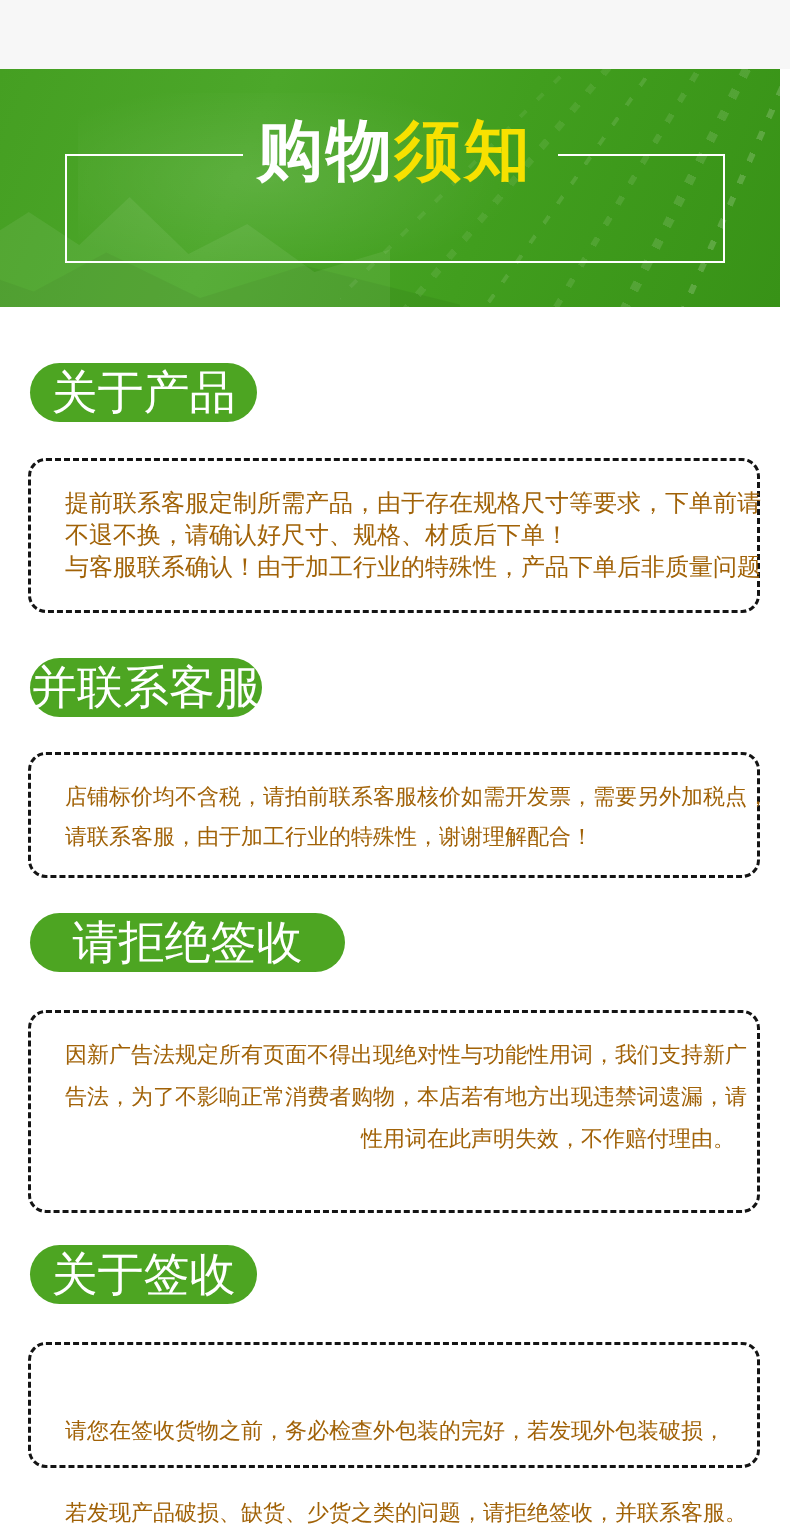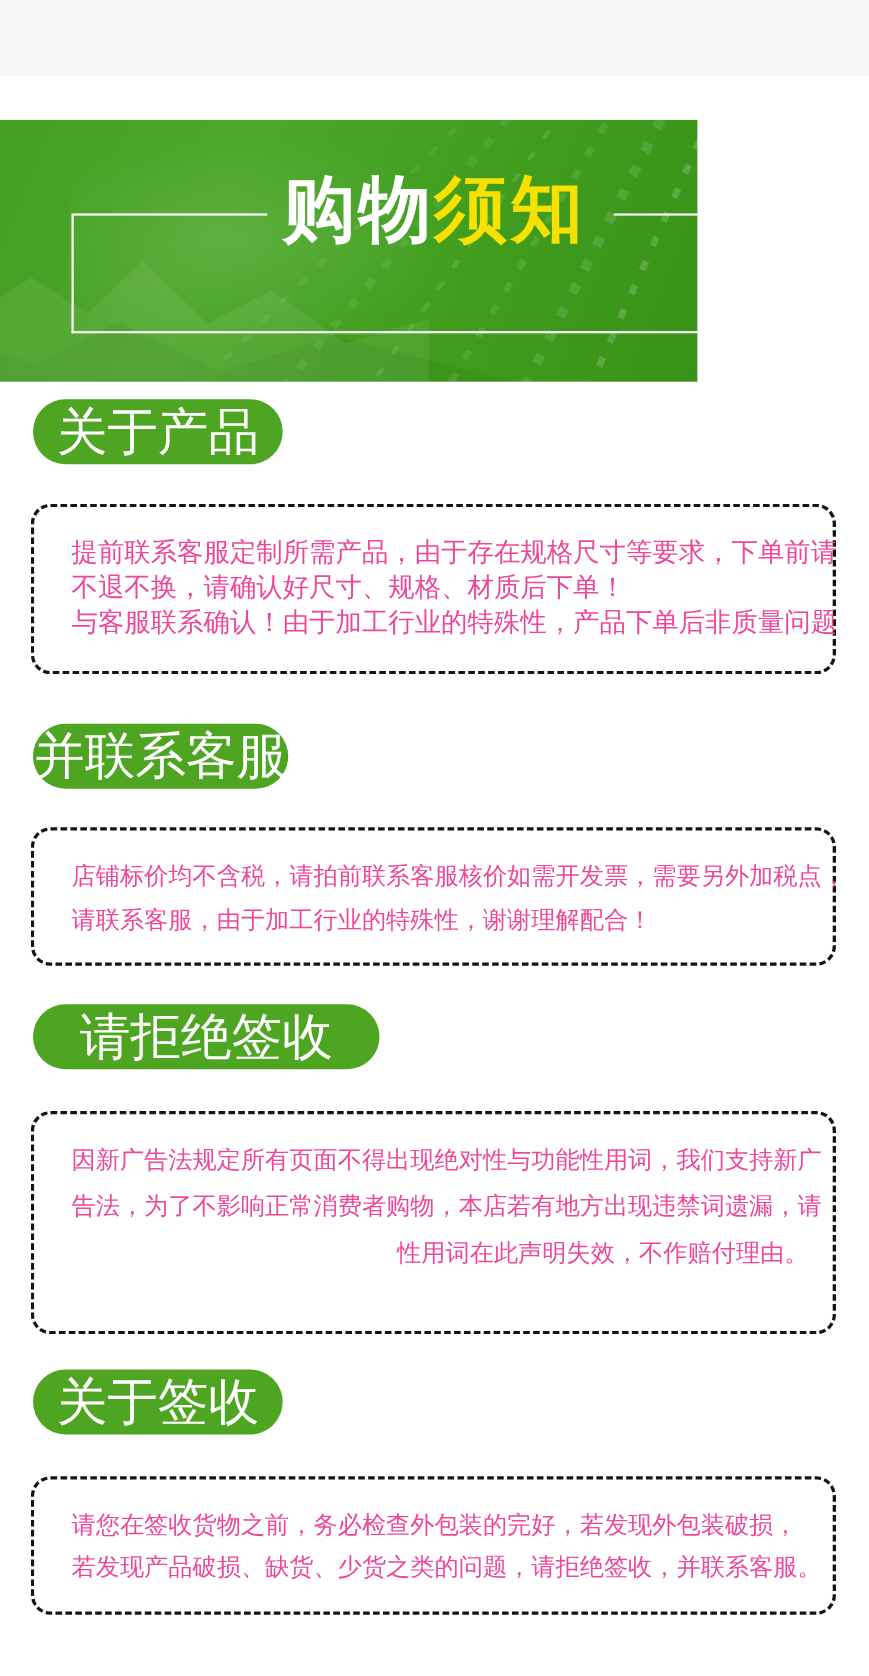--- a/index.html
+++ b/index.html
@@ -6,23 +6,22 @@
   .page{
     position:relative;width:790px;height:1524px;margin:0 auto;
     background:#ffffff;overflow:hidden;
     font-family:"Liberation Sans", sans-serif;
   }
   
   .top-strip{position:absolute;left:0;top:0;width:790px;height:69px;background:#f7f7f7;}
 
   
   .banner{
-    position:absolute;left:0;top:69px;width:634px;height:238px;overflow:hidden;
+    position:absolute;left:0;top:69px;width:780px;height:238px;overflow:hidden;
     background:linear-gradient(112deg,#459f22 0%,#4ca72a 32%,#419e1e 62%,#389217 100%);
-    margin-top:40px;
   }
   .mountain{position:absolute;bottom:-10px;left:-30px;width:420px;height:150px;
     background:rgba(255,255,255,0.07);
     clip-path:polygon(0 100%,0 55%,14% 30%,26% 52%,38% 20%,52% 58%,66% 38%,82% 70%,100% 55%,100% 100%);}
   .mountain.m2{left:-60px;bottom:-30px;width:520px;height:130px;background:rgba(0,0,0,0.05);
     clip-path:polygon(0 100%,0 40%,18% 65%,32% 35%,50% 70%,70% 45%,100% 75%,100% 100%);}
   .glow{position:absolute;left:10%;top:10%;width:60%;height:80%;
     background:radial-gradient(ellipse at 40% 45%,rgba(255,255,255,0.10),rgba(255,255,255,0) 65%);}
   .streaks{position:absolute;top:0;right:0;width:440px;height:238px;overflow:hidden;}
   .streaks i{position:absolute;display:block;width:6px;height:420px;top:-90px;
@@ -49,39 +48,39 @@
   .banner-title .t-yellow{color:#f7e100;}
 
   
   .pill{
     position:absolute;left:30px;height:59px;border-radius:30px;background:#4da522;
     color:#ffffff;font-size:46px;line-height:59px;text-align:center;white-space:nowrap;
   }
   .note-box{
     position:absolute;left:28px;width:732px;box-sizing:border-box;
     border:3px dashed #141414;border-radius:18px;
-    color:#ec4899;
+    color:#a16207;
   }
   .note-box .ln{white-space:nowrap;}
 
   .pill.p1{top:363px;width:227px;}
   .box.b1{top:458px;height:155px;padding:26px 26px 0 34px;font-size:24px;}
   .box.b1 .ln{line-height:32px;}
 
   .pill.p2{top:658px;width:232px;}
   .box.b2{top:752px;height:126px;padding:22px 22px 0 34px;font-size:22px;}
   .box.b2 .ln{line-height:40px;}
 
   .pill.p3{top:913px;width:315px;}
   .box.b3{top:1010px;height:203px;padding:21px 22px 0 34px;font-size:22px;text-align:right;}
   .box.b3 .ln{line-height:42px;}
 
   .pill.p4{top:1245px;width:227px;}
   .box.b4{top:1342px;height:126px;padding:23px 22px 0 34px;font-size:22px;}
-  .box.b4 .ln{line-height:38px;}
+  .box.b4 .ln{line-height:38px;margin-top:44px;}
 </style>
 </head>
 <body>
 
 <div class="page">
 
   <div class="top-strip"></div>
 
   <div class="banner">
     <div class="glow"></div>

